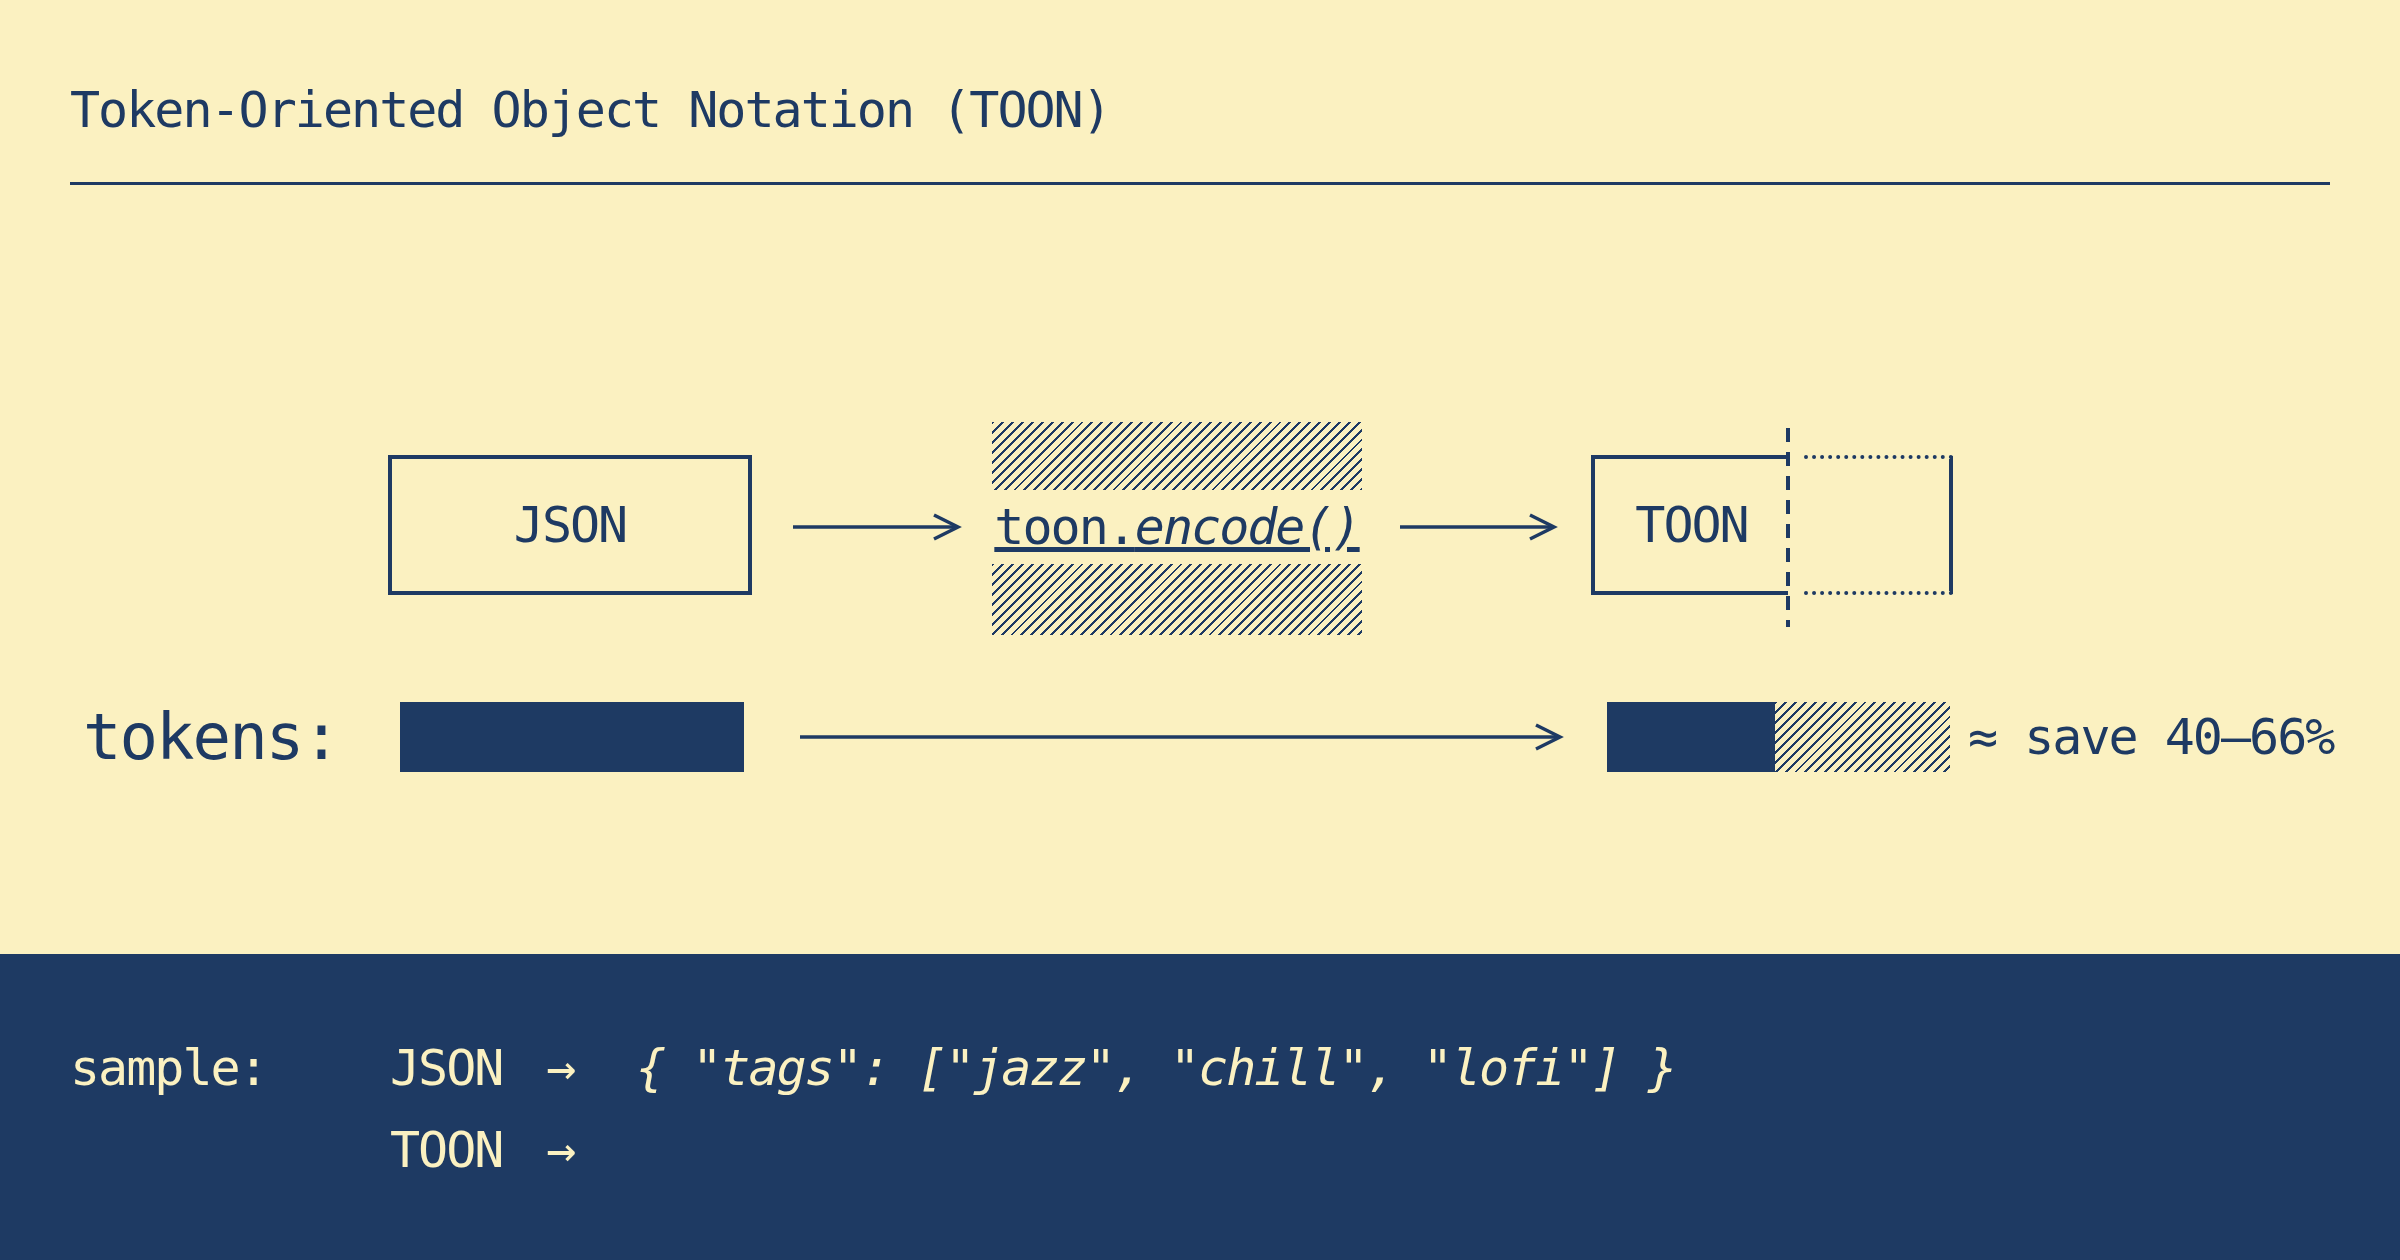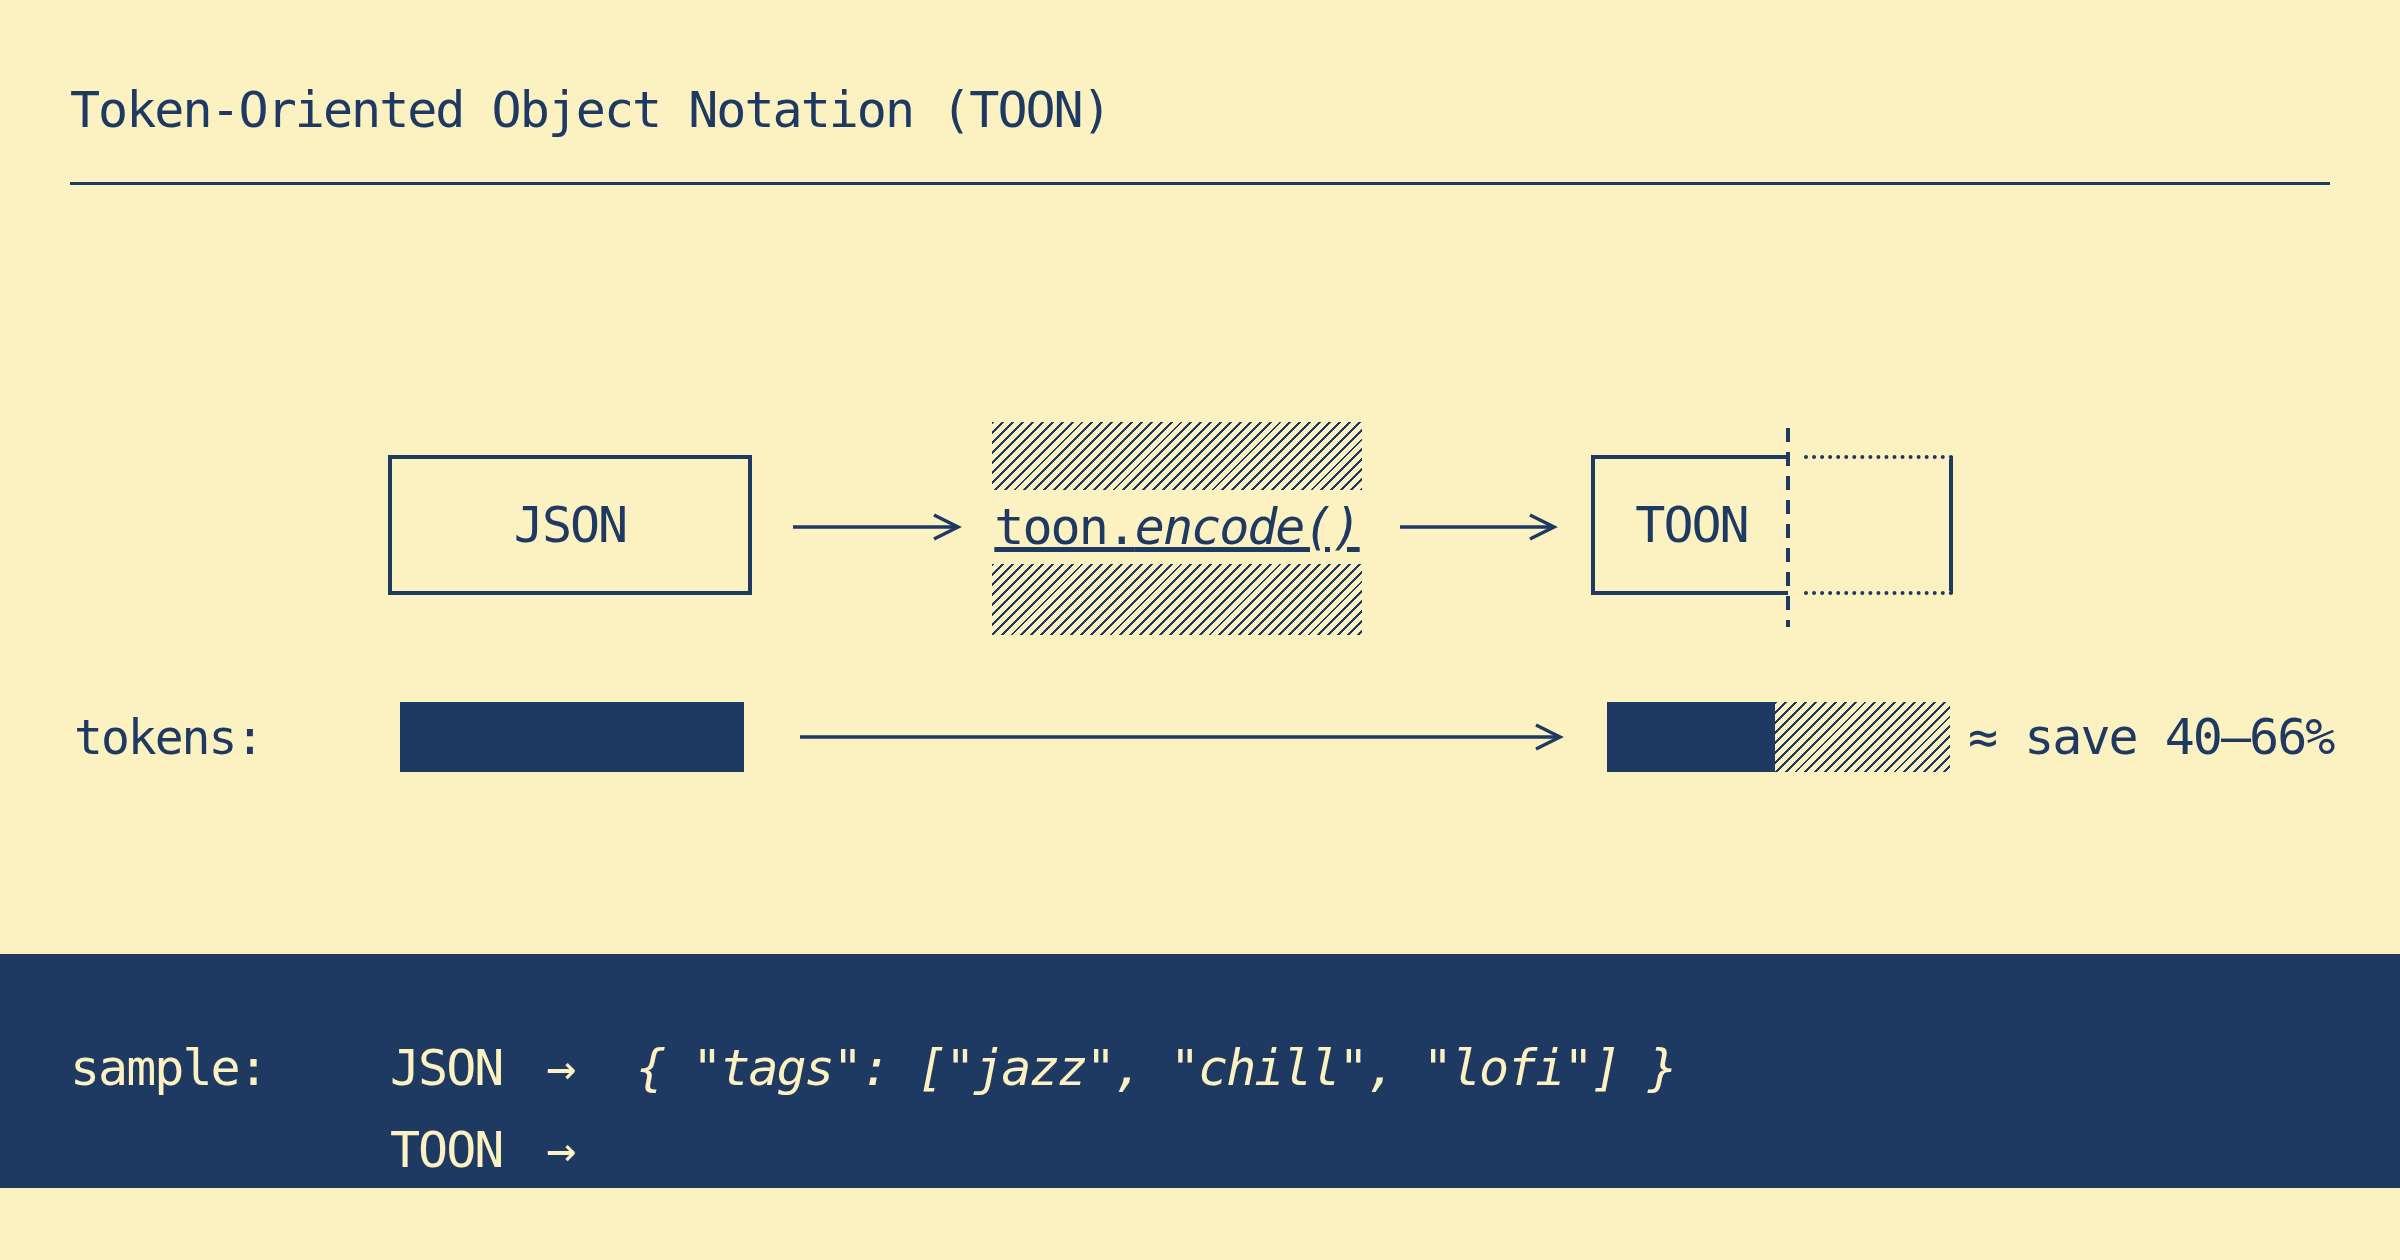--- a/index.html
+++ b/index.html
@@ -57,40 +57,40 @@
   .hatch-top{ left:992px; top:422px; width:370px; height:68px; }
   .hatch-bottom{ left:992px; top:564px; width:370px; height:71px; }
   .encode-label{
     left:992px; top:501px; width:370px;
     font-size:50px; line-height:52px;
     text-align:center; white-space:nowrap;text-decoration:underline;
   }
   .encode-label .it{ font-style:italic; }
   
   .tokens-label{
-    left:74px; top:711px;
-    font-size:48px; line-height:52px; white-space:nowrap;
+    left:83px; top:711px;
+    font-size:64px; line-height:52px; white-space:nowrap;
   }
   .bar{ background:var(--navy); }
   .bar-json{ left:400px; top:702px; width:344px; height:70px; }
   .bar-toon-solid{ left:1607px; top:702px; width:168px; height:70px; }
   .bar-toon-hatch{ left:1775px; top:702px; width:175px; height:70px; }
   .save-note{
     left:1968px; top:711px;
     font-size:50px; line-height:52px; white-space:nowrap;
   }
   
   .overlay{
     left:0; top:0; width:2400px; height:1260px;
     color:var(--navy);
     pointer-events:none;
   }
   
   .sample-panel{
-    left:0; top:954px; width:2400px; height:234px;
+    left:0; top:954px; width:2400px; height:306px;
     background:var(--navy);
     color:var(--cream);
   }
   .sample-panel .t{
     position:absolute;
     font-size:50px; line-height:52px; white-space:nowrap;
   }
   .sample-label{ left:70px; top:88px; }
   .row1{ top:88px; }
   .row2{ top:170px; }

